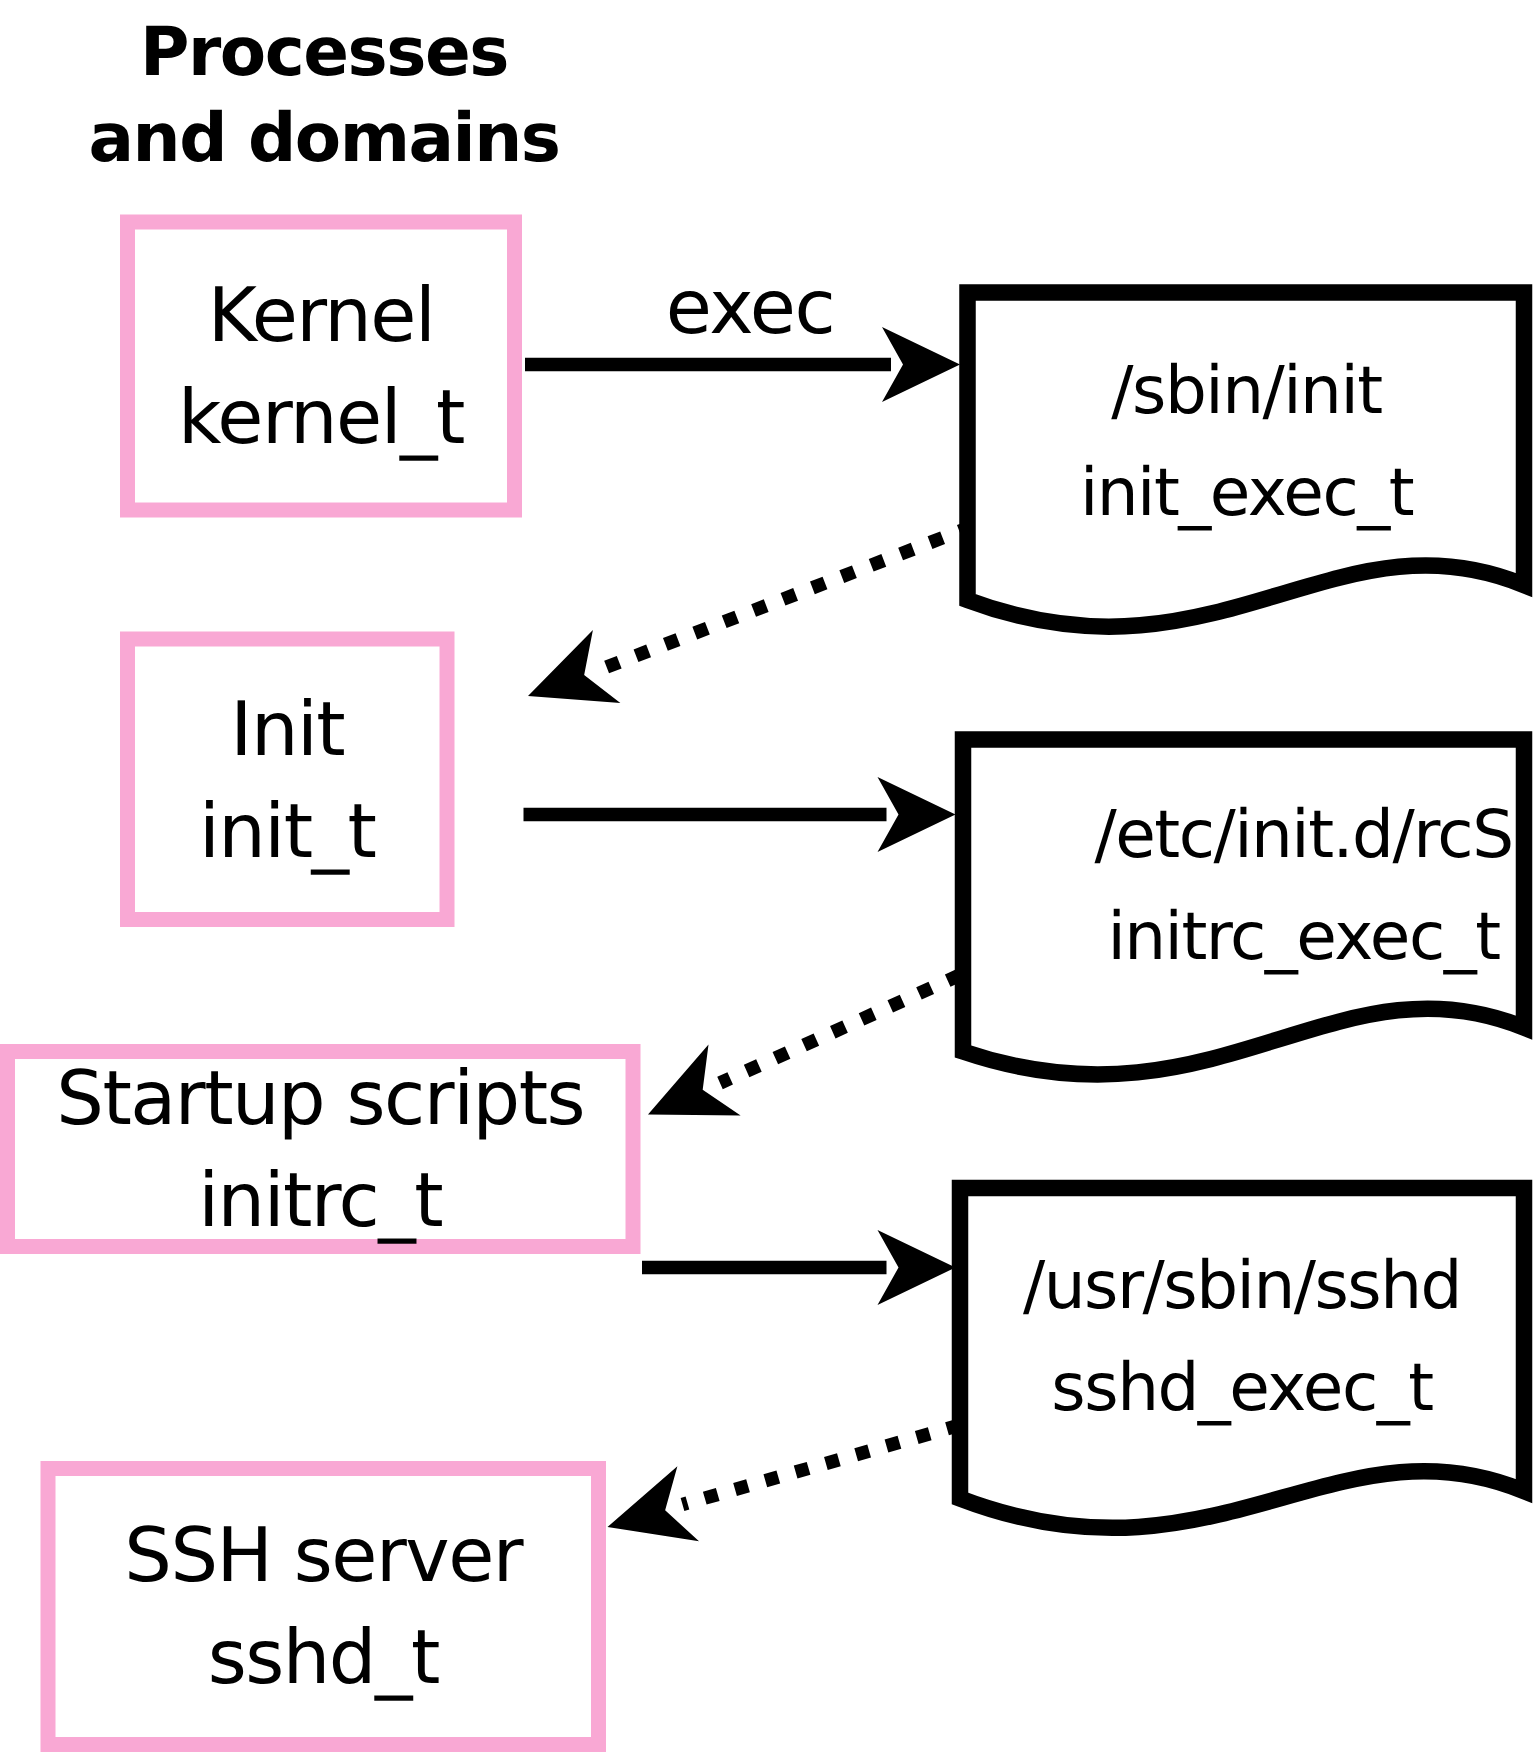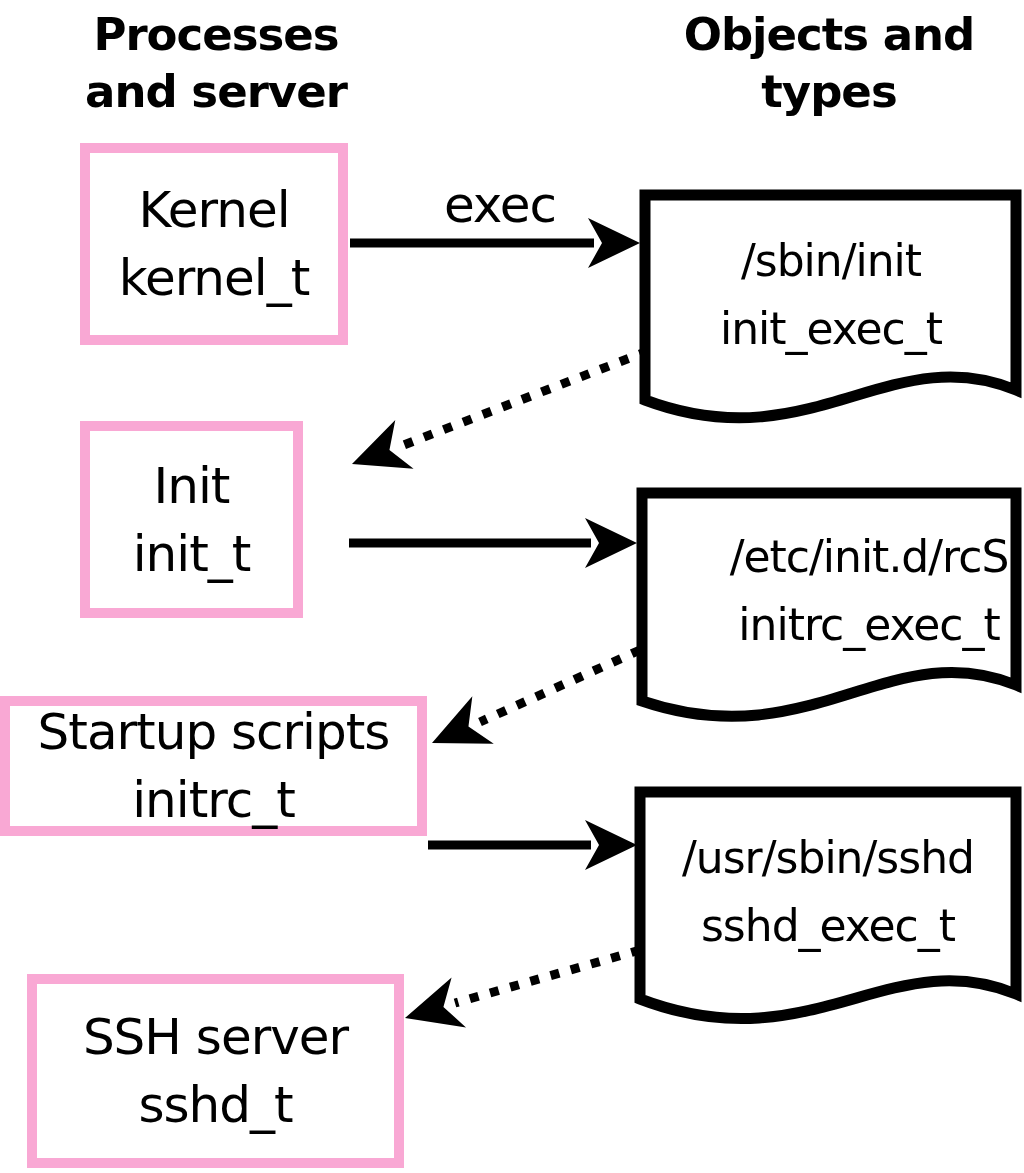--- a/index.html
+++ b/index.html
@@ -94,25 +94,21 @@
 
     <line x1="640" y1="650" x2="480" y2="722" stroke="#000000" stroke-width="9" stroke-dasharray="9 12"></line>
     <polygon points="0,0 -56,-26 -40,0 -56,26" fill="#000000" transform="translate(432,743) rotate(155.7)"></polygon>
 
     <line x1="640" y1="950" x2="455" y2="1003" stroke="#000000" stroke-width="9" stroke-dasharray="9 12"></line>
     <polygon points="0,0 -56,-26 -40,0 -56,26" fill="#000000" transform="translate(405,1018) rotate(163.9)"></polygon>
   </svg>
 
   <div class="col-header" style="left:0px; top:6px; width:432px;">
     <div>Processes</div>
-    <div>and server</div>
-  </div>
-  <div class="col-header" style="left:634px; top:6px; width:390px;">
-    <div>Objects and</div>
-    <div>types</div>
+    <div>and domains</div>
   </div>
 
   <div class="node" style="left:80px; top:143px; width:268px; height:202px;">
     <div>Kernel</div>
     <div>kernel_t</div>
   </div>
 
   <div class="node" style="left:80px; top:421px; width:223px; height:197px;">
     <div>Init</div>
     <div>init_t</div>

